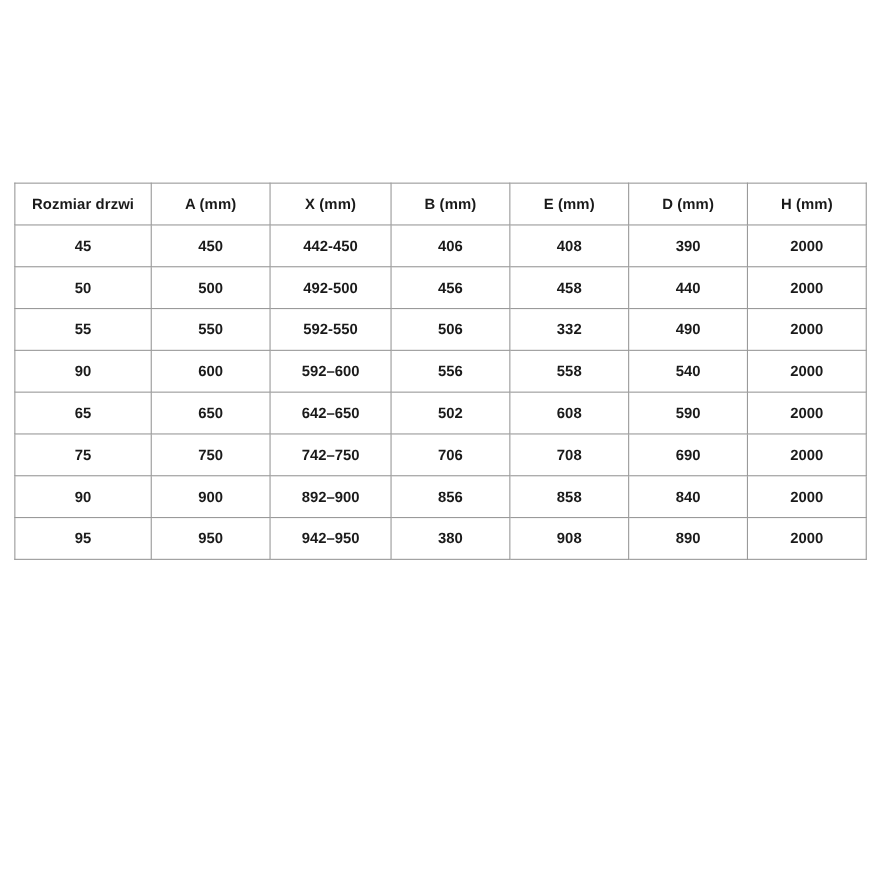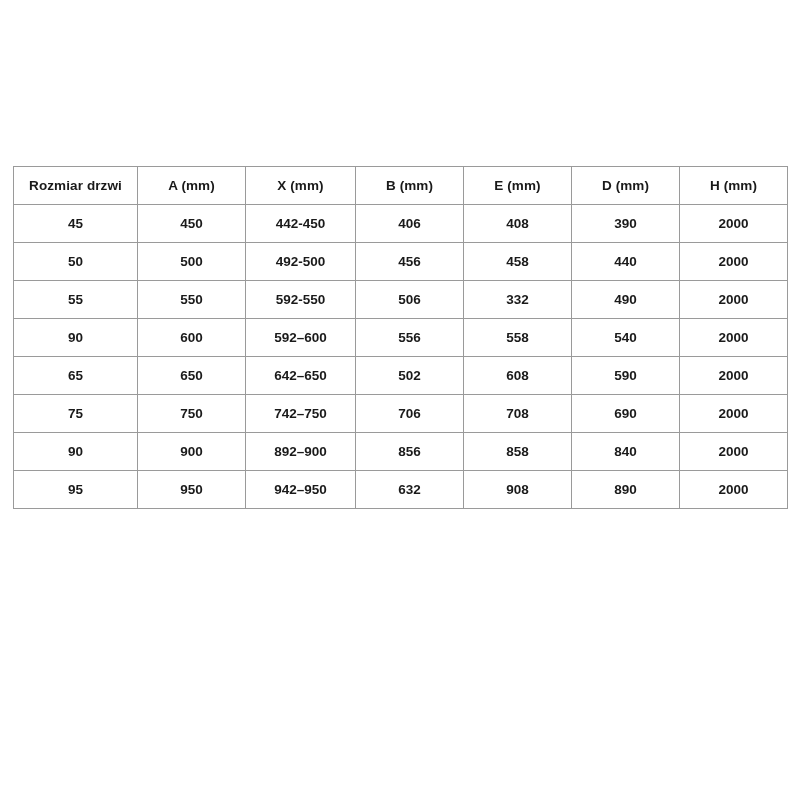--- a/index.html
+++ b/index.html
@@ -140,21 +140,21 @@
           <td>892–900</td>
           <td>856</td>
           <td>858</td>
           <td>840</td>
           <td>2000</td>
         </tr>
         <tr>
           <td>95</td>
           <td>950</td>
           <td>942–950</td>
-          <td>632</td>
+          <td>380</td>
           <td>908</td>
           <td>890</td>
           <td>2000</td>
         </tr>
       </tbody>
     </table>
   </div>
 </div>
 
 </body></html>

